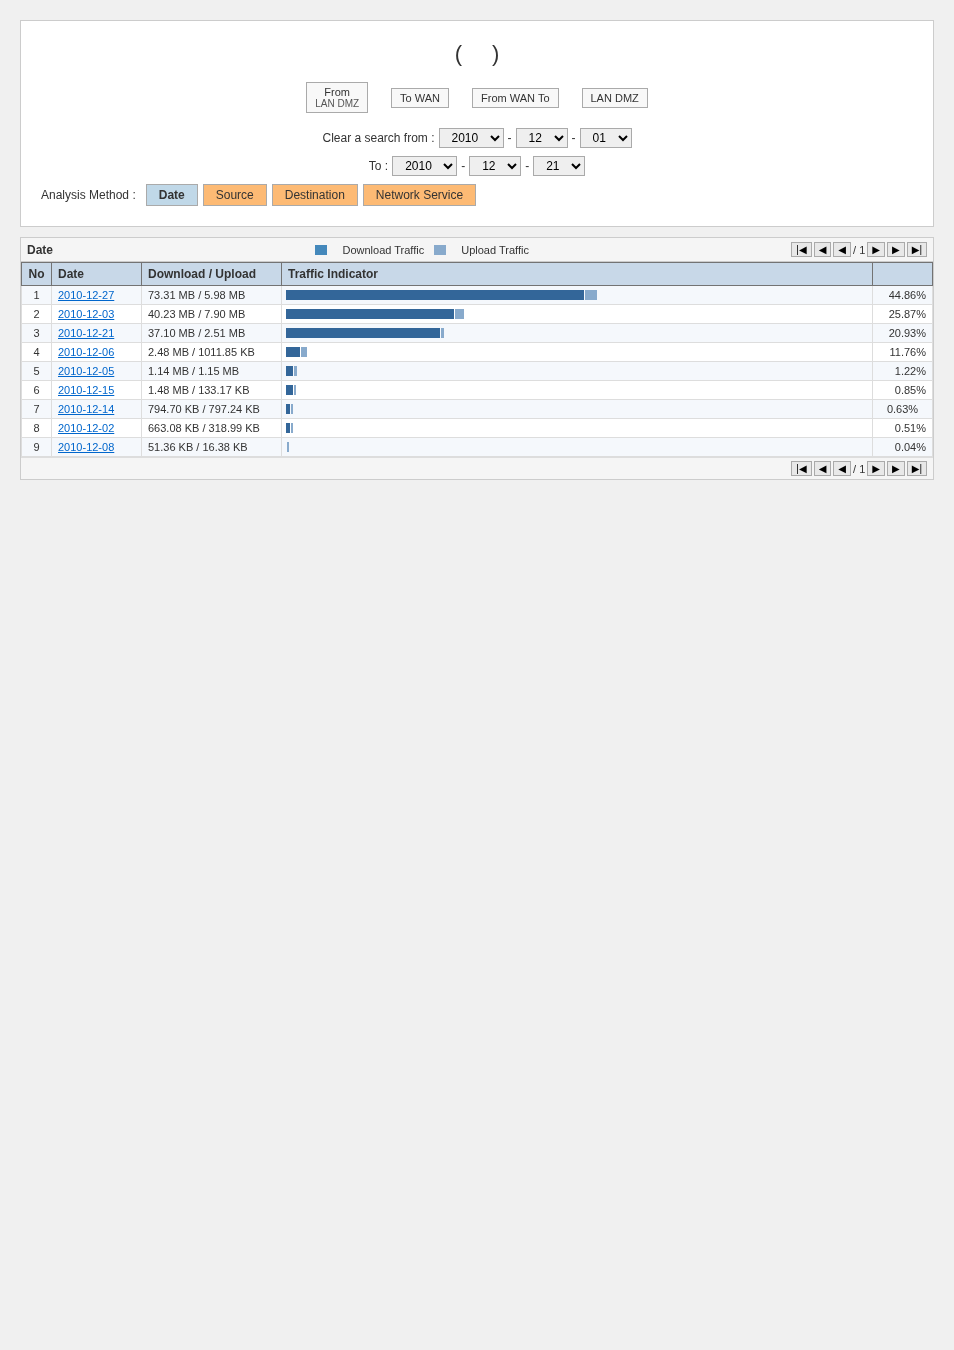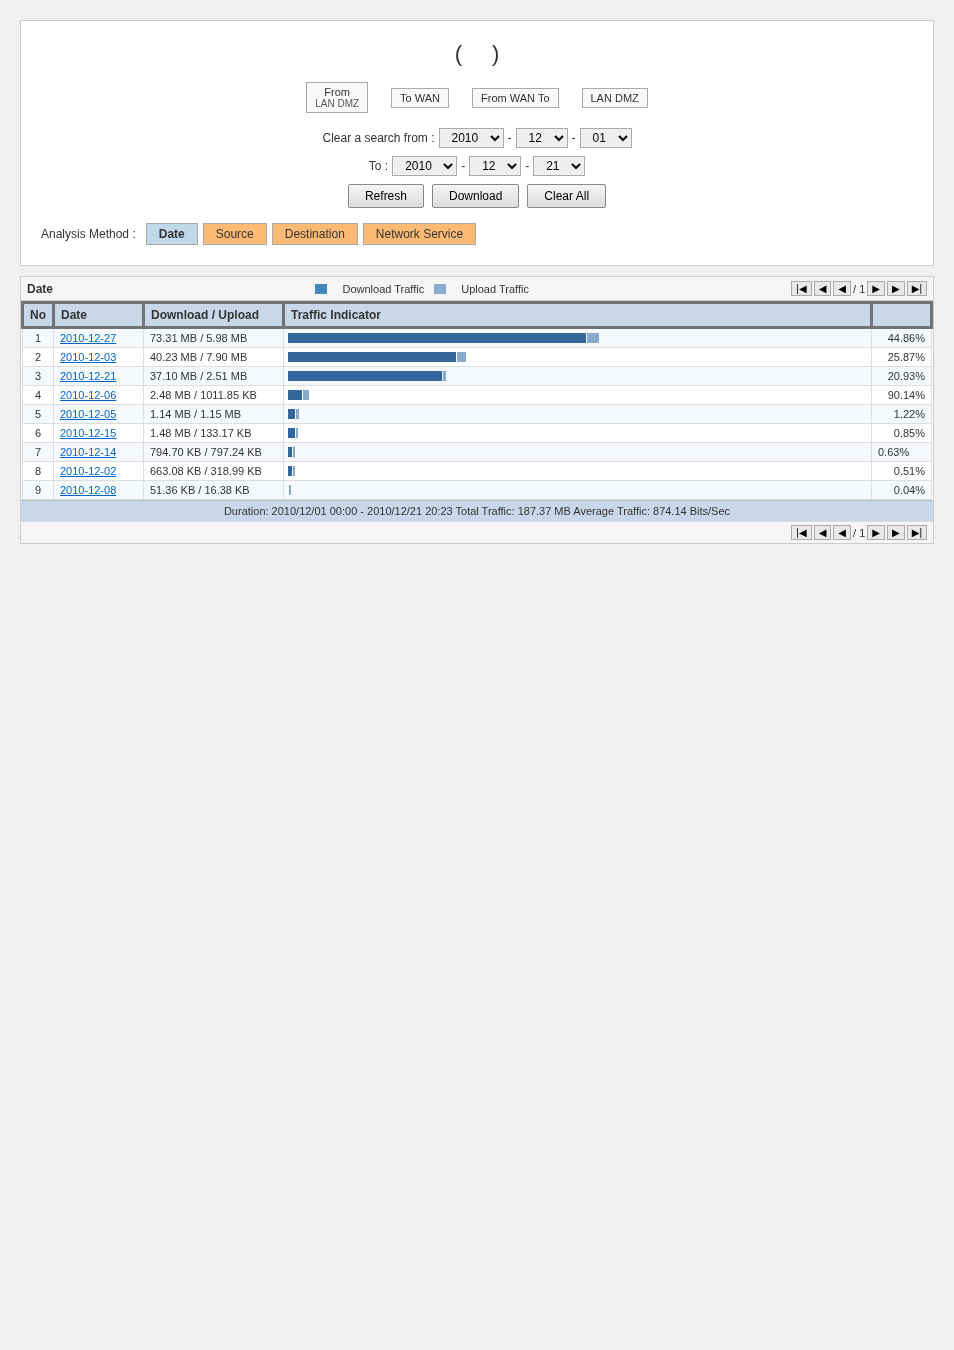--- a/index.html
+++ b/index.html
@@ -33,21 +33,21 @@
     .table-legend { display: flex; align-items: center; gap: 10px; font-size: 11px; }
     .legend-item { display: flex; align-items: center; gap: 15px; }
     .legend-box { width: 12px; height: 10px; display: inline-block; }
     .legend-download { background: #4488bb; }
     .legend-upload { background: #88aacc; }
     .pagination { display: flex; align-items: center; gap: 2px; font-size: 11px; }
     .page-btn { border: 1px solid #aaa; background: #e8e8e8; padding: 1px 4px; cursor: pointer; font-size: 10px; }
     
     table { width: 100%; border-collapse: collapse; font-size: 12px; }
     table thead tr { background: #c8d8e8; }
-    table thead th { padding: 4px 6px; text-align: left; border: 3px solid #737373; font-weight: bold; font-size: 12px; }
+    table thead th { padding: 4px 6px; text-align: left; border: 1px solid #737373; font-weight: bold; font-size: 12px; }
     table tbody tr { background: #fff; }
     table tbody tr:nth-child(odd) { background: #f5f8fc; }
     table tbody td { padding: 3px 6px; border: 1px solid #ddd; font-size: 11px; }
     
     .date-link { color: #0066cc; text-decoration: underline; cursor: pointer; }
     
     .traffic-bar-cell { padding: 2px 4px; }
     .traffic-bar-container { display: flex; align-items: center; height: 14px; gap: 1px; }
     .bar-download { background: #336699; height: 10px; display: inline-block; }
     .bar-upload { background: #88aacc; height: 10px; display: inline-block; }
@@ -132,25 +132,20 @@
         <option>05</option><option>06</option><option>07</option><option>08</option>
         <option>09</option><option>10</option><option>11</option><option>12</option>
         <option>13</option><option>14</option><option>15</option><option>16</option>
         <option>17</option><option>18</option><option>19</option><option>20</option>
         <option selected="">21</option><option>22</option><option>23</option><option>24</option>
         <option>25</option><option>26</option><option>27</option><option>28</option>
         <option>29</option><option>30</option><option>31</option>
       </select>
     </div>
 
-    <div class="button-row">
-      <button class="btn">Refresh</button>
-      <button class="btn">Download</button>
-      <button class="btn">Clear All</button>
-    </div>
 
     <div class="analysis-row">
       <span class="analysis-label">Analysis Method :</span>
       <div class="analysis-tab active">Date</div>
       <div class="analysis-tab">Source</div>
       <div class="analysis-tab">Destination</div>
       <div class="analysis-tab">Network Service</div>
     </div>
   </div>
 
@@ -229,21 +224,21 @@
           <tr>
             <td class="no-col">4</td>
             <td><a class="date-link">2010-12-06</a></td>
             <td>2.48 MB / 1011.85 KB</td>
             <td class="traffic-bar-cell">
               <div class="traffic-bar-container">
                 <span class="bar-download" style="width: 14px;"></span>
                 <span class="bar-upload" style="width: 6px;"></span>
               </div>
             </td>
-            <td class="percent-col" style="text-align: right;">90.14%</td>
+            <td class="percent-col" style="text-align: right;">11.76%</td>
           </tr>
           <tr>
             <td class="no-col">5</td>
             <td><a class="date-link">2010-12-05</a></td>
             <td>1.14 MB / 1.15 MB</td>
             <td class="traffic-bar-cell">
               <div class="traffic-bar-container">
                 <span class="bar-download" style="width: 7px;"></span>
                 <span class="bar-upload" style="width: 3px;"></span>
               </div>
@@ -265,21 +260,21 @@
           <tr>
             <td class="no-col">7</td>
             <td><a class="date-link">2010-12-14</a></td>
             <td>794.70 KB / 797.24 KB</td>
             <td class="traffic-bar-cell">
               <div class="traffic-bar-container">
                 <span class="bar-download" style="width: 3.5px;"></span>
                 <span class="bar-upload" style="width: 2px;"></span>
               </div>
             </td>
-            <td class="percent-col" style="text-align: left;">0.63%</td>
+            <td class="percent-col" style="text-align: center;">0.63%</td>
           </tr>
           <tr>
             <td class="no-col">8</td>
             <td><a class="date-link">2010-12-02</a></td>
             <td>663.08 KB / 318.99 KB</td>
             <td class="traffic-bar-cell">
               <div class="traffic-bar-container">
                 <span class="bar-download" style="width: 3.5px;"></span>
                 <span class="bar-upload" style="width: 2px;"></span>
               </div>
@@ -294,21 +289,20 @@
               <div class="traffic-bar-container">
                 <span class="bar-download" style="width: 0px;"></span>
                 <span class="bar-upload" style="width: 2px;"></span>
               </div>
             </td>
             <td class="percent-col" style="text-align: right;">0.04%</td>
           </tr>
         </tbody>
     </table>
 
-    <div class="footer-row">Duration: 2010/12/01 00:00 - 2010/12/21 20:23   Total Traffic: 187.37 MB   Average Traffic: 874.14 Bits/Sec</div>
 
     <div class="footer-pagination">
       <div class="pagination">
         <button class="page-btn">|◀</button>
         <button class="page-btn">◀</button>
         <button class="page-btn">◀</button>
         <span>/ 1</span>
         <button class="page-btn">▶</button>
         <button class="page-btn">▶</button>
         <button class="page-btn">▶|</button>

